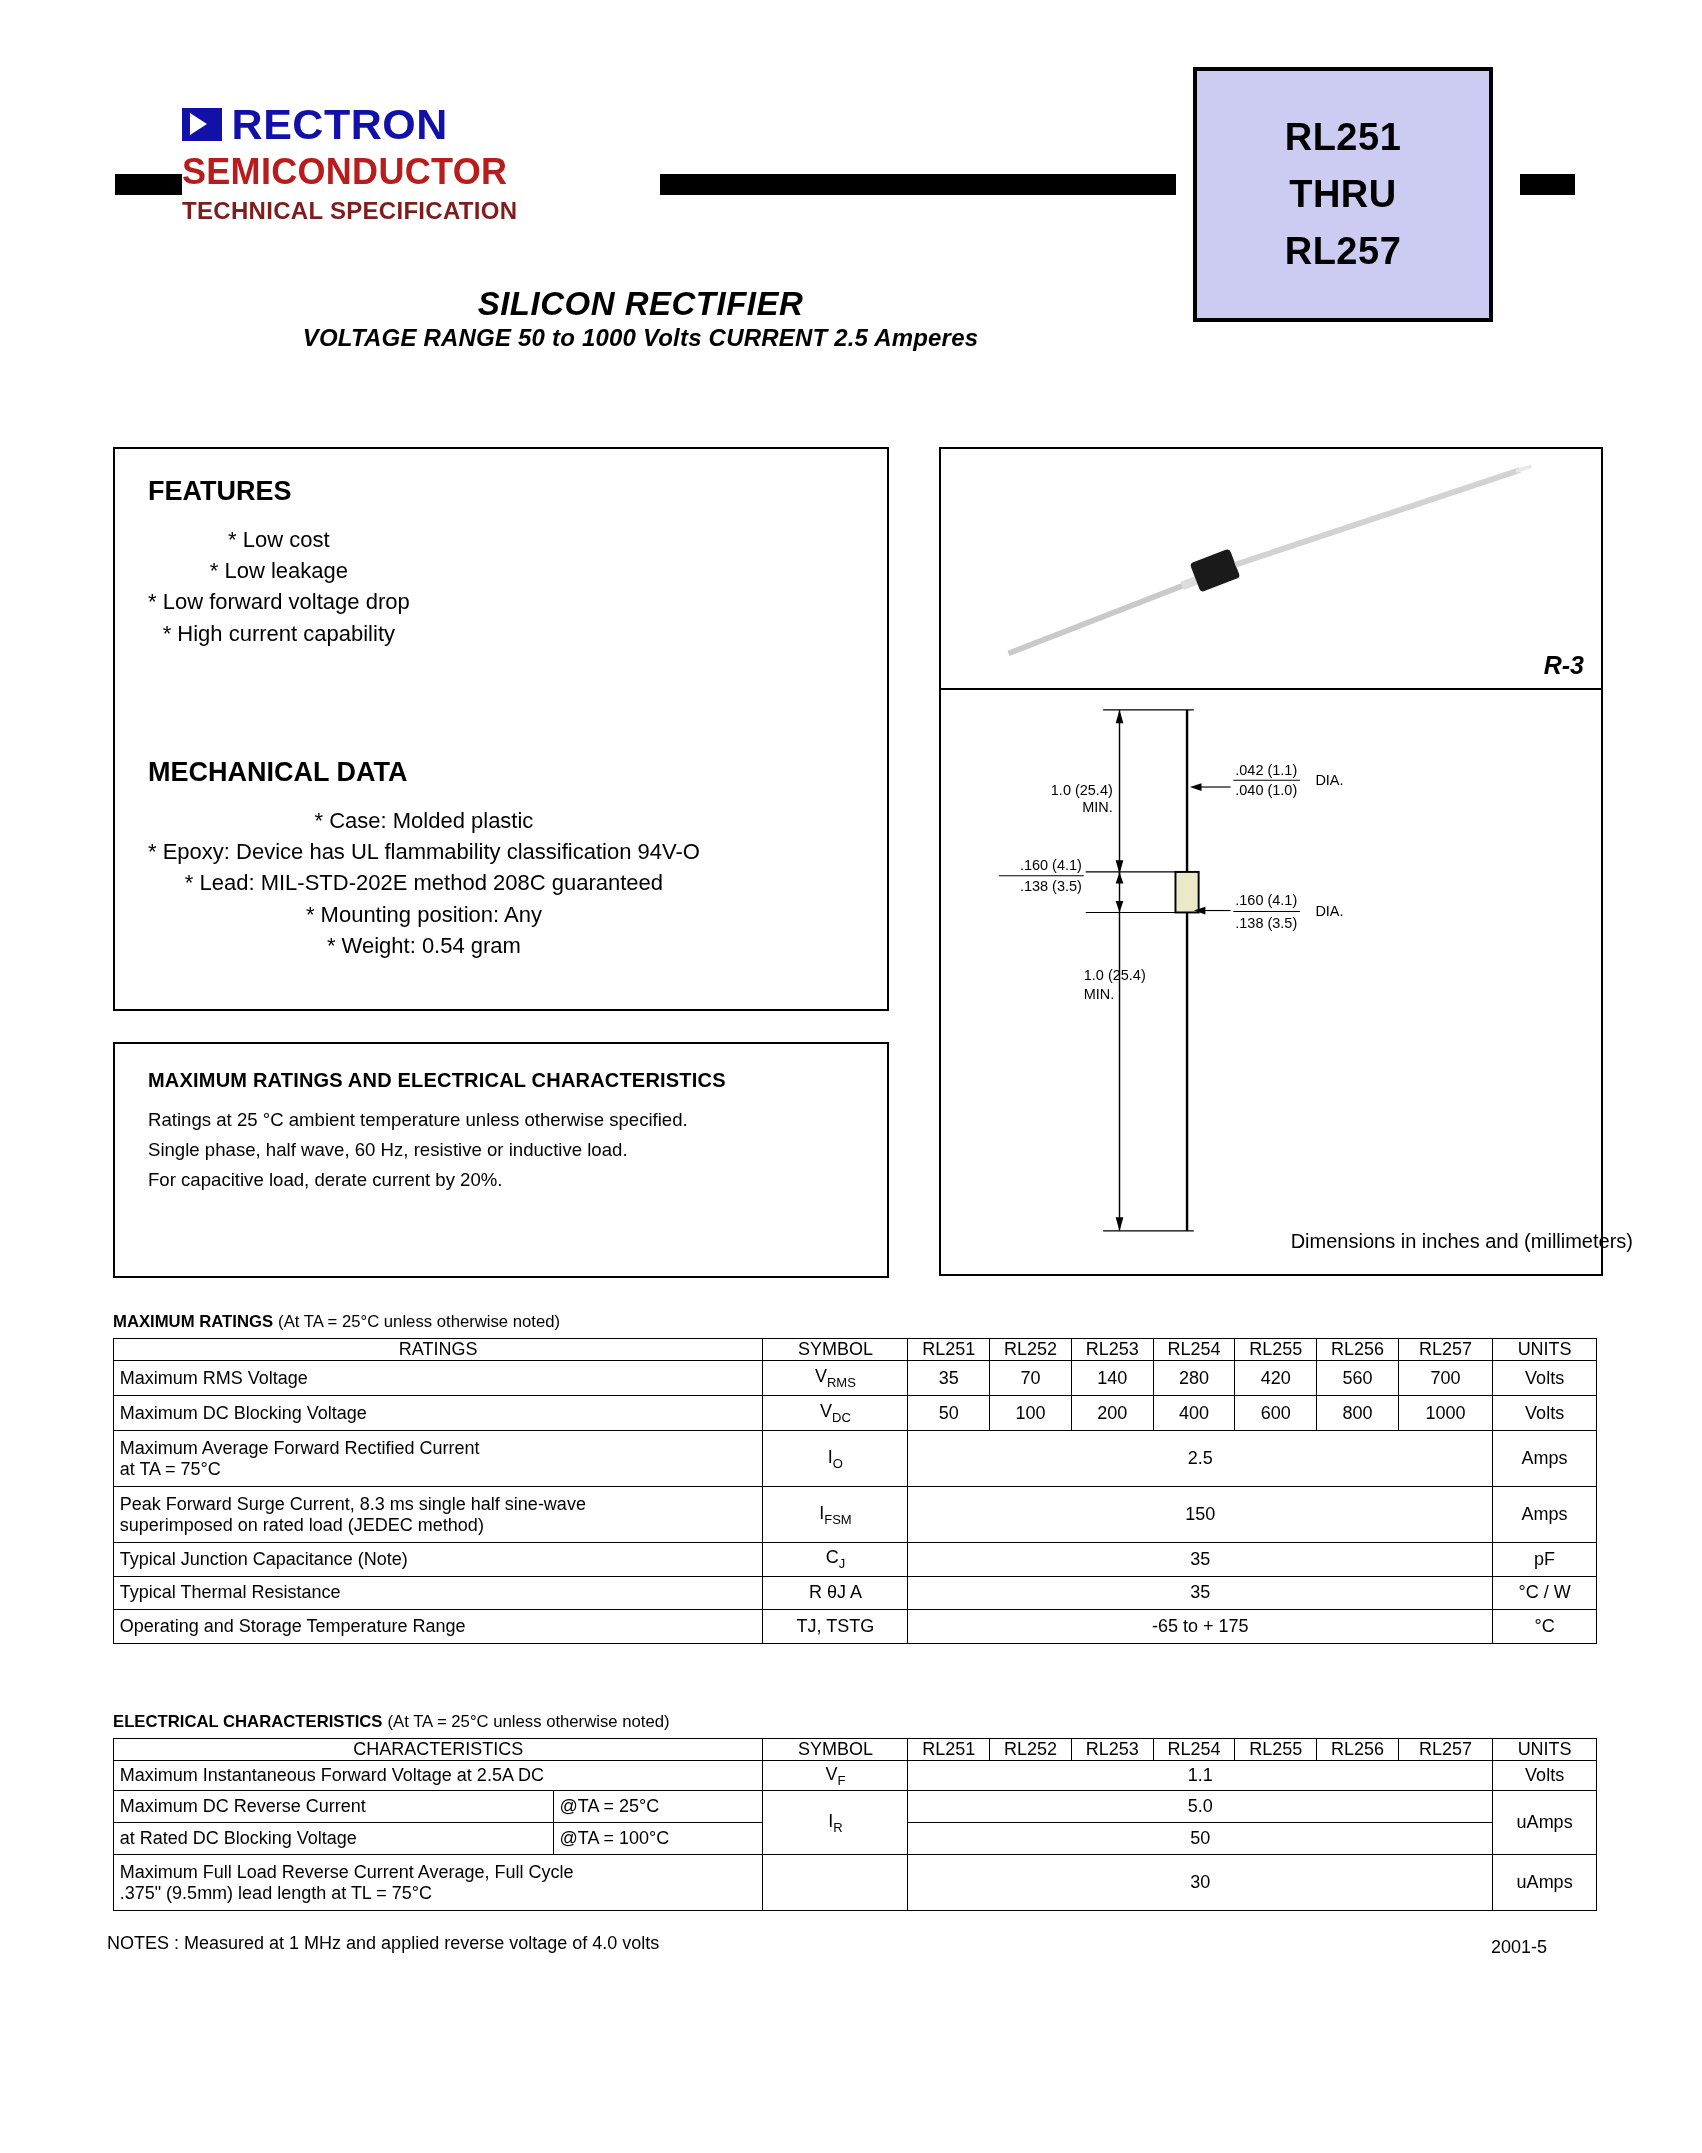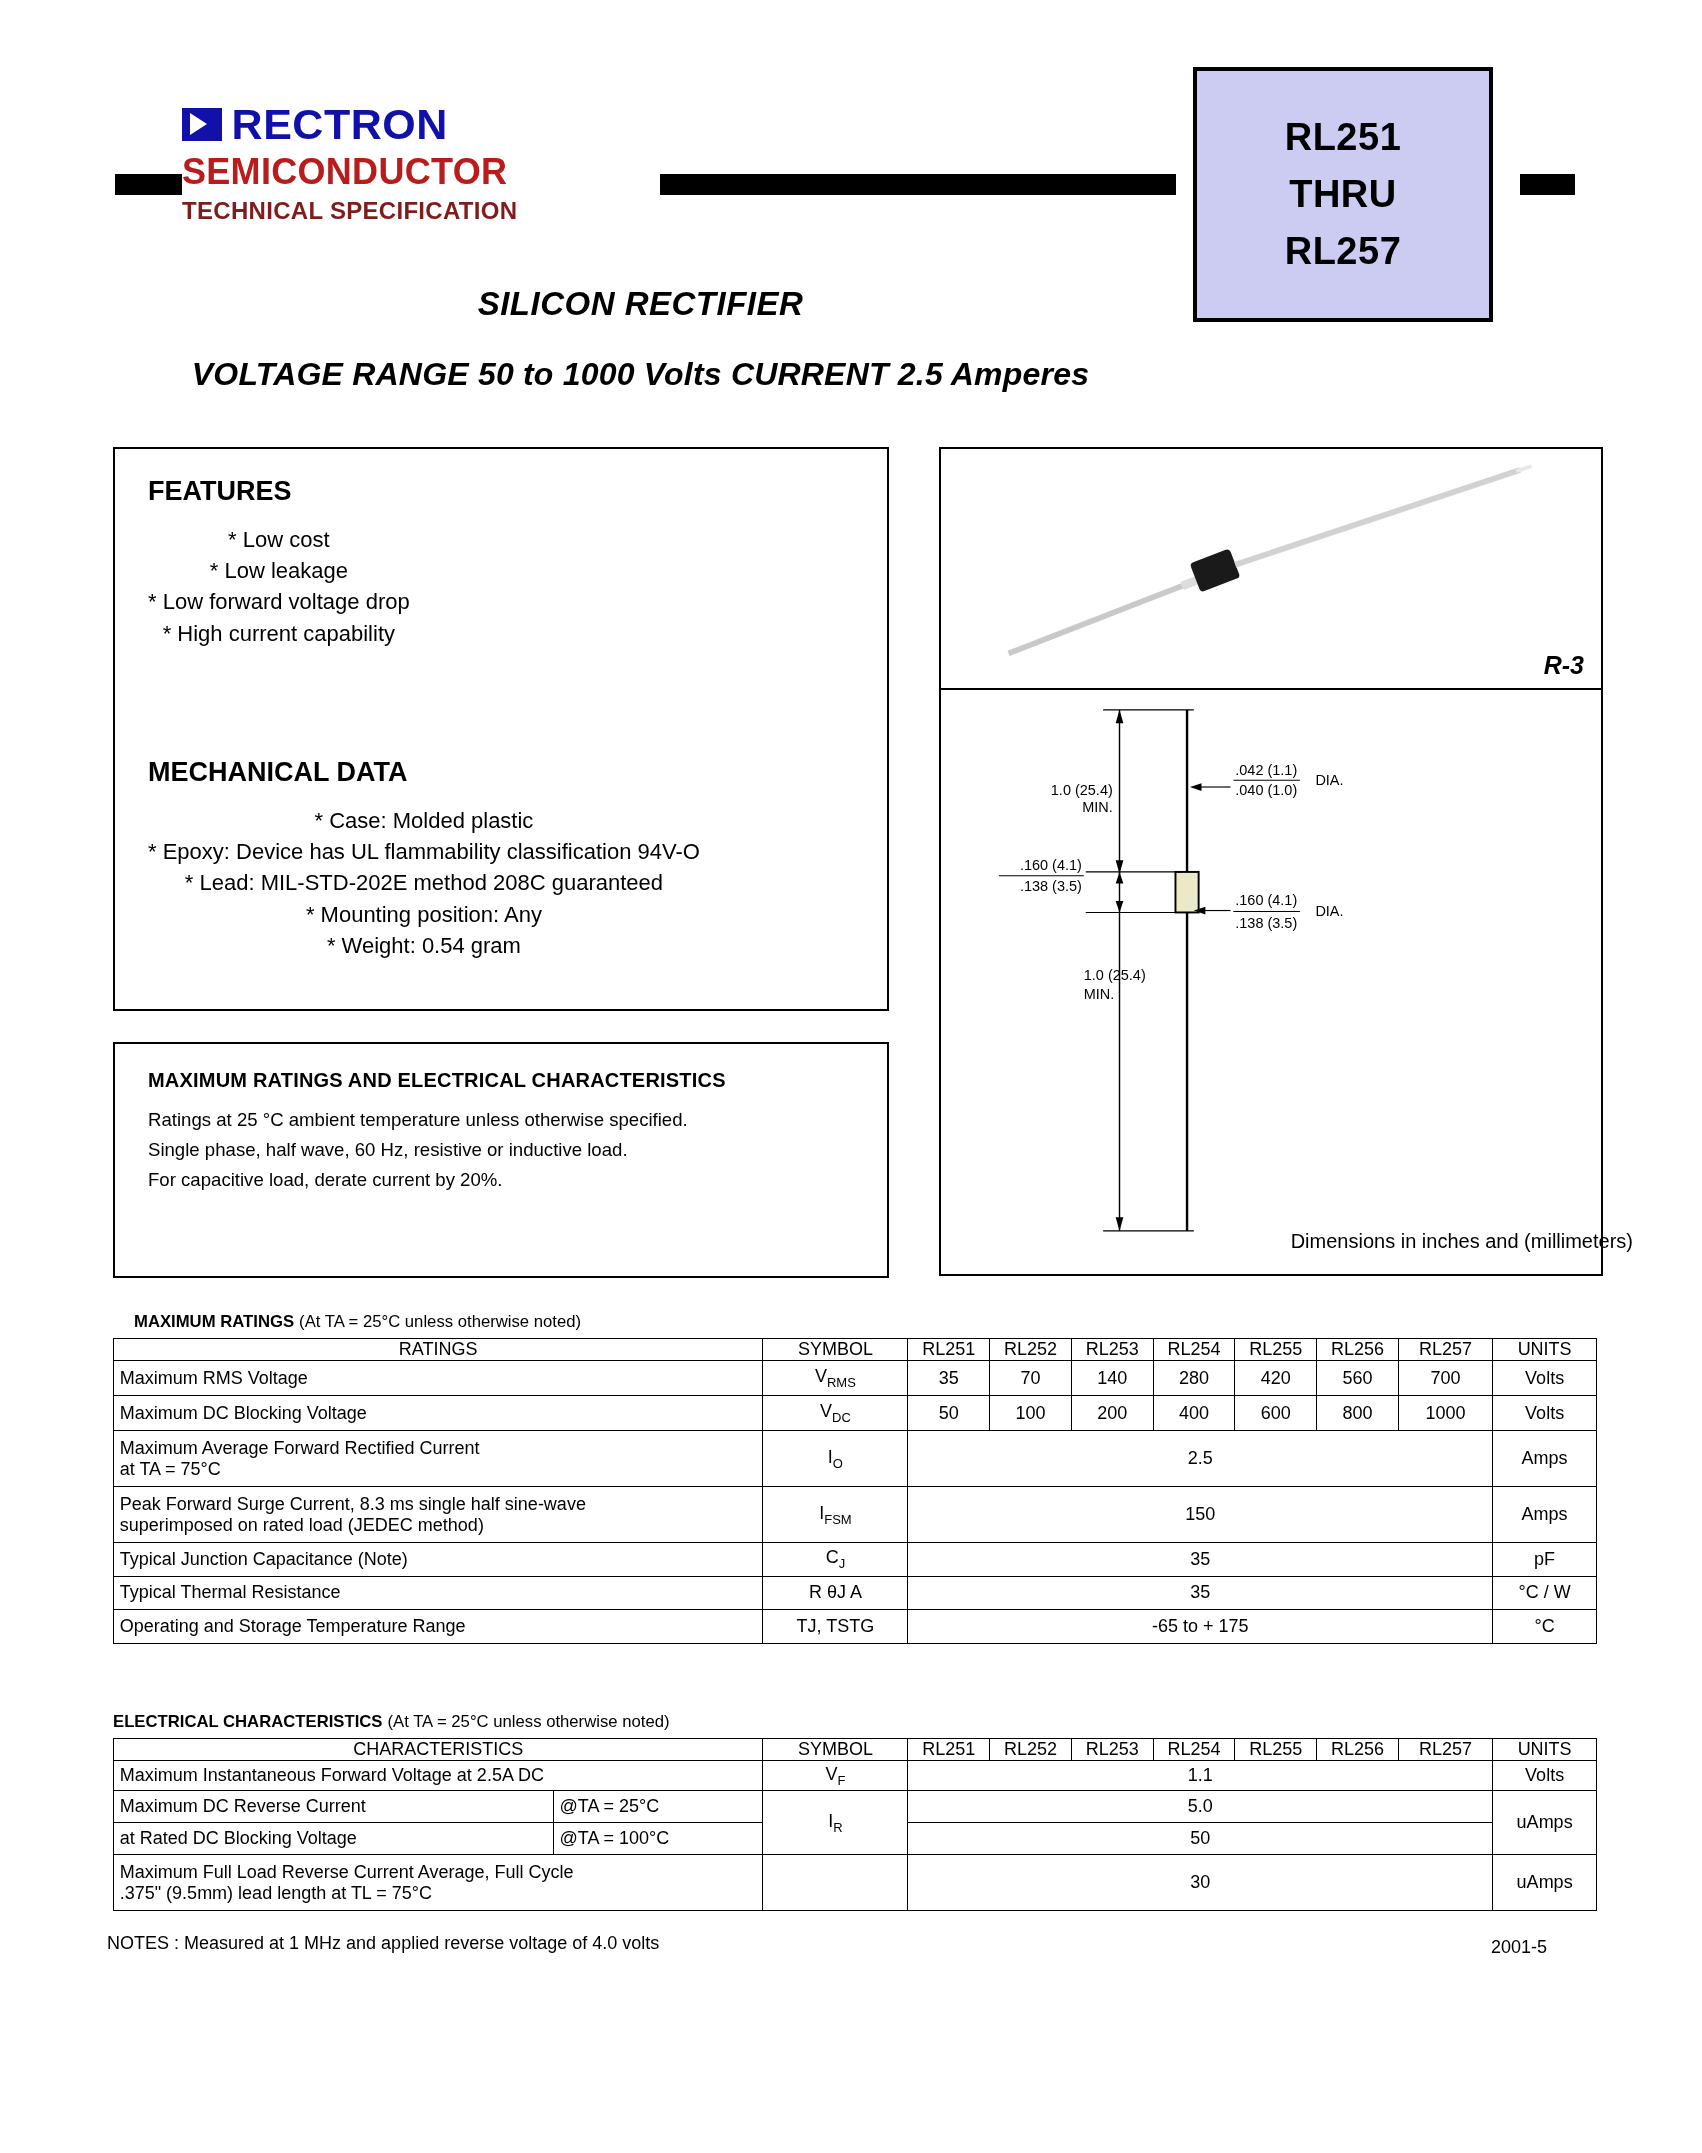--- a/index.html
+++ b/index.html
@@ -29,22 +29,22 @@
 
   .partbox {
     position:absolute; left:1193px; top:67px; width:292px; height:247px;
     background:#ccccf2; border:4.8px solid #000;
     display:flex; flex-direction:column; align-items:center; justify-content:center;
   }
   .partbox div { font-size:38px; font-weight:bold; letter-spacing:0.5px; line-height:1.5; }
 
   .title1 { position:absolute; left:0; top:285px; width:1281px; text-align:center;
      font-size:33px; font-weight:bold; font-style:italic; letter-spacing:0.5px; }
-  .title2 { position:absolute; left:0; top:356px; width:1281px; text-align:center;
-     font-size:32px; font-weight:bold; font-style:italic; letter-spacing:0.2px; }
+  .title2 { position:absolute; left:0; top:324px; width:1281px; text-align:center;
+     font-size:24px; font-weight:bold; font-style:italic; letter-spacing:0.2px; }
 
   
   .features-box { position:absolute; left:113px; top:447px; width:772px; height:560px; border:2.9px solid #000;text-align:center; }
   .h-feat { position:absolute; left:33px; top:27px; font-size:27px; font-weight:bold; }
   .feat-list { position:absolute; left:33px; top:75px; font-size:22px; line-height:1.42; }
   .h-mech { position:absolute; left:33px; top:308px; font-size:27px; font-weight:bold; }
   .mech-list { position:absolute; left:33px; top:356px; font-size:22px; line-height:1.42; }
 
   
   .note-box { position:absolute; left:113px; top:1042px; width:772px; height:232px; border:2.9px solid #000; }
@@ -55,21 +55,21 @@
   .pic-box { position:absolute; left:939px; top:447px; width:660px; height:239px; border:2.9px solid #000; }
   .dim-box { position:absolute; left:939px; top:686px; width:660px; height:588px; border:2.9px solid #000; border-top:none; }
   .r3 { position:absolute; right:17px; bottom:7.6px; font-size:25px; font-weight:bold; font-style:italic; }
 
   .diode-wrap { position:absolute; left:0; top:0; width:100%; height:100%; }
   .dim-caption { position:absolute; left:0; bottom:21px; width:100%; text-align:right; font-size:20px;margin-left:32px; }
 
   
   .tbl-cap { font-size:18px; font-weight:bold; }
   .tbl-cap span { font-weight:normal; font-size:16.7px; }
-  .cap1 { position:absolute; left:113px; top:1311px;margin-left:21px; }
+  .cap1 { position:absolute; left:113px; top:1311px; }
   .cap2 { position:absolute; left:113px; top:1711px; }
 
   table { border-collapse:collapse; position:absolute; }
   table td, table th { border:1.4px solid #000; font-size:18px; font-weight:normal; padding:0 5.7px; }
   .t1 { left:113px; top:1338px; width:1484px; }
   .t2 { left:113px; top:1738px; width:1484px; }
   .c-l { text-align:left; }
   .c-c { text-align:center; }
   .sub { font-size:13px; vertical-align:sub; }
 

